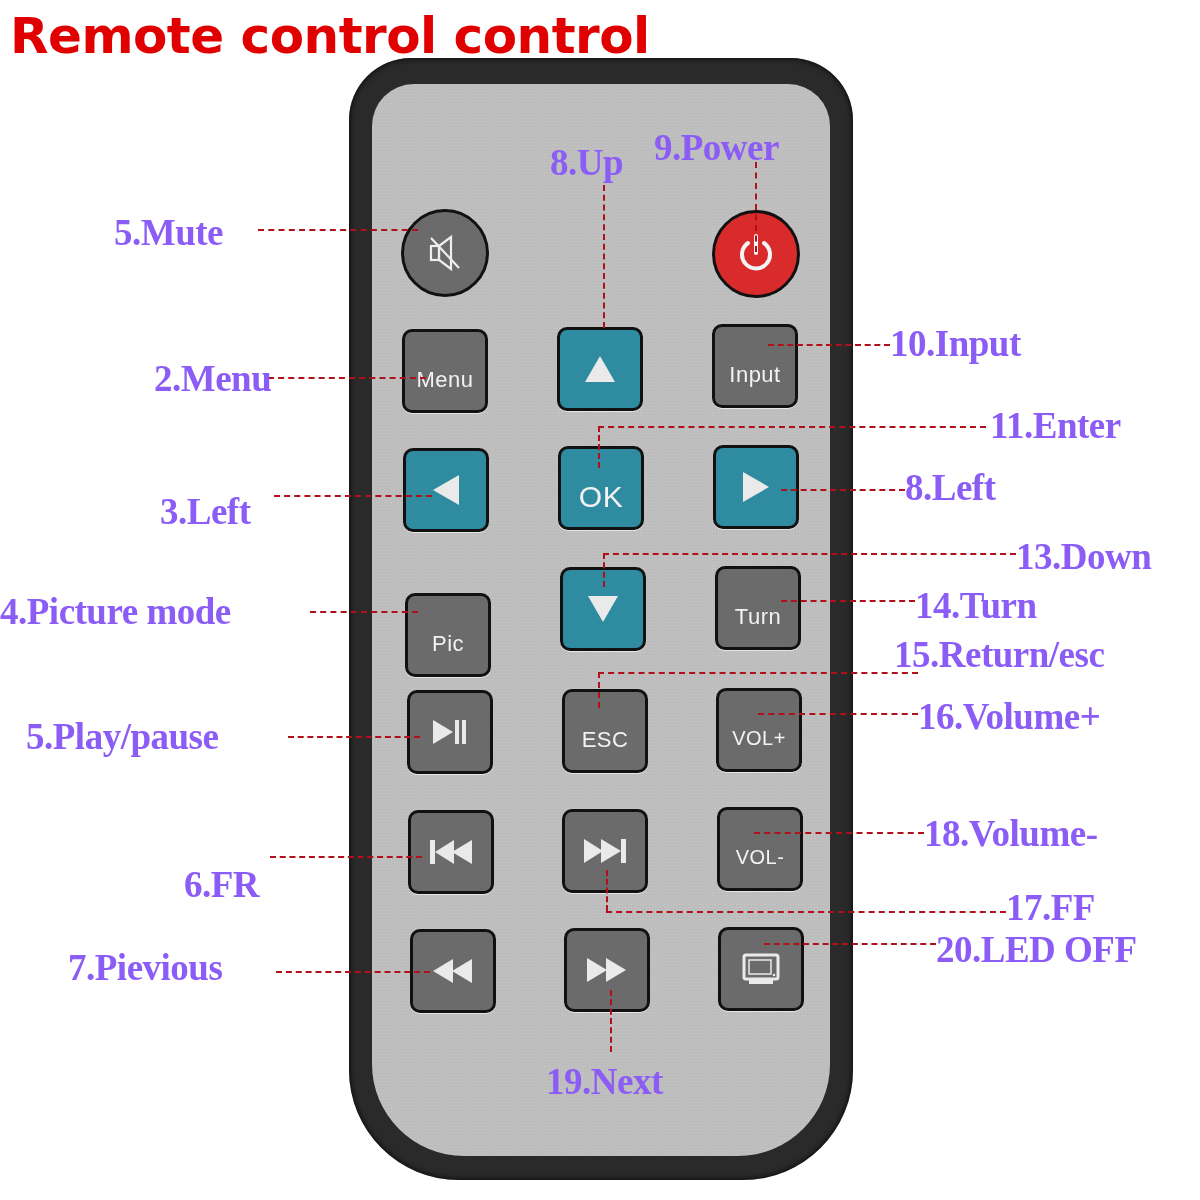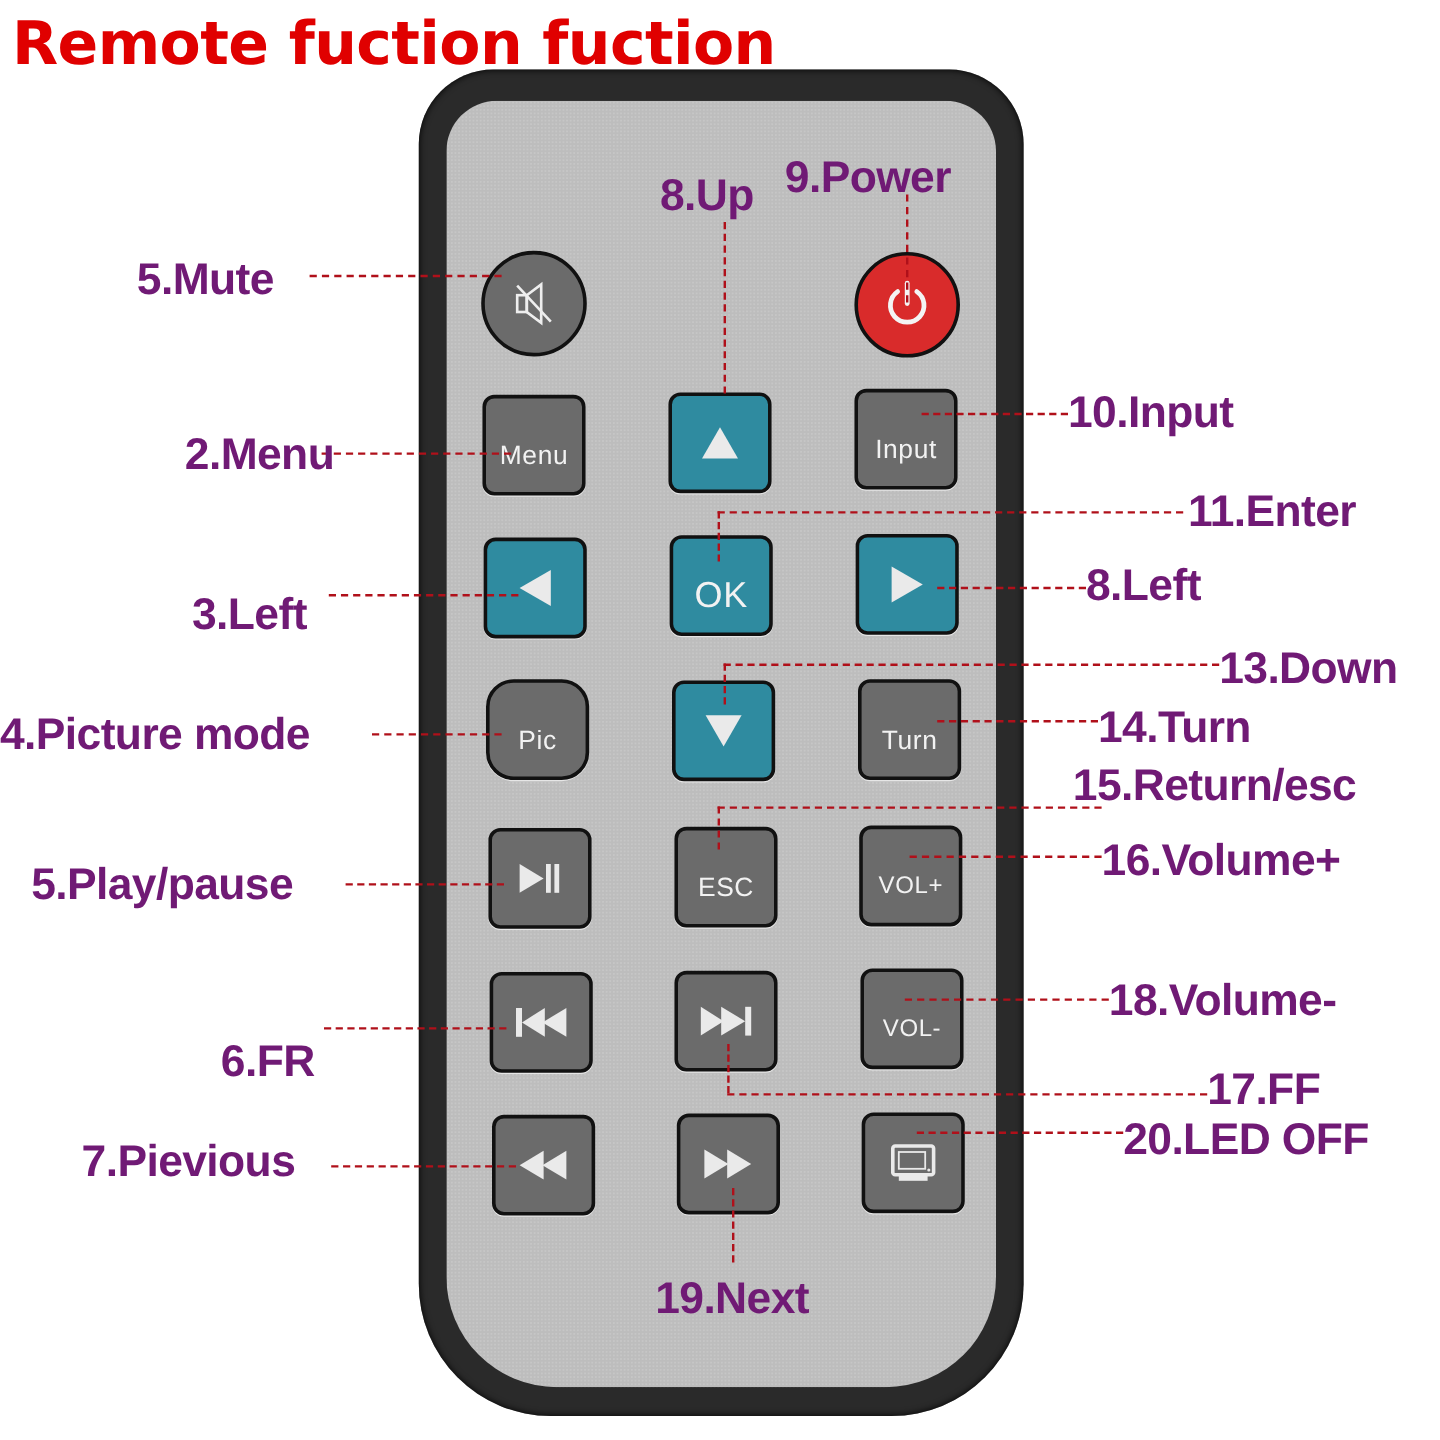--- a/index.html
+++ b/index.html
@@ -19,30 +19,30 @@
          display: flex; align-items: center; justify-content: center;
          color: #f2f2f2; font-family: "Liberation Sans", sans-serif; font-size: 22px;
          box-shadow: 0 1px 0 #e6e6e6; }
   .btn.blue { background: #2f8ba0; }
   .btn .txt { letter-spacing: 0.5px; margin-top: 17px; }
   .round { position: absolute; width: 88px; height: 88px; border-radius: 50%;
            border: 3px solid #111; box-sizing: border-box;
            display: flex; align-items: center; justify-content: center; }
   .round.mute { background: #6b6b6b; left: 401px; top: 209px; }
   .round.power { background: #d92b2b; left: 712px; top: 210px; }
-  .label { position: absolute; font-family: Liberation Sans, sans-serif; font-weight: bold;
-           font-size: 37px; color: #701a75; white-space: nowrap; line-height: 44px; letter-spacing: -0.5px; }
+  .label { position: absolute; font-family: Liberation Serif, serif; font-weight: bold;
+           font-size: 37px; color: #8b5cf6; white-space: nowrap; line-height: 44px; letter-spacing: -0.5px; }
   .lead { position: absolute; border-top: 2px dashed #b0101a; height: 0; }
   .vlead { position: absolute; border-left: 2px dashed #b0101a; width: 0; }
   svg { display: block; }
 </style>
 </head>
 <body>
 
-<div class="title">Remote fuction fuction</div>
+<div class="title">Remote control control</div>
 
 <div class="remote"></div>
 <div class="face"></div>
 
 <div class="round mute">
   <span>
     <svg width="40" height="40" viewBox="0 0 40 40">
       <rect x="6" y="13" width="8" height="14" fill="none" stroke="#eee" stroke-width="2.2"></rect>
       <polygon points="14,13 26,4 26,36 14,27" fill="none" stroke="#eee" stroke-width="2.2"></polygon>
       <line x1="6" y1="5" x2="34" y2="35" stroke="#eee" stroke-width="2.2"></line>
@@ -83,21 +83,21 @@
   <span class="txt" style="font-size:30px;">OK</span>
 </div>
 <div class="btn blue" style="left:713px;top:445px;">
   <span>
     <svg width="30" height="34" viewBox="0 0 30 34">
         <polygon points="28,17 2,2 2,32" fill="#eaeaea"></polygon>
       </svg>
   </span>
 </div>
 
-<div class="btn" style="left:405px;top:566px;border-radius:23px;">
+<div class="btn" style="left:405px;top:593px;">
   <span class="txt">Pic</span>
 </div>
 <div class="btn blue" style="left:560px;top:567px;">
   <span>
     <svg width="34" height="30" viewBox="0 0 34 30">
         <polygon points="2,2 32,2 17,28" fill="#eaeaea"></polygon>
       </svg>
   </span>
 </div>
 <div class="btn" style="left:715px;top:566px;">

